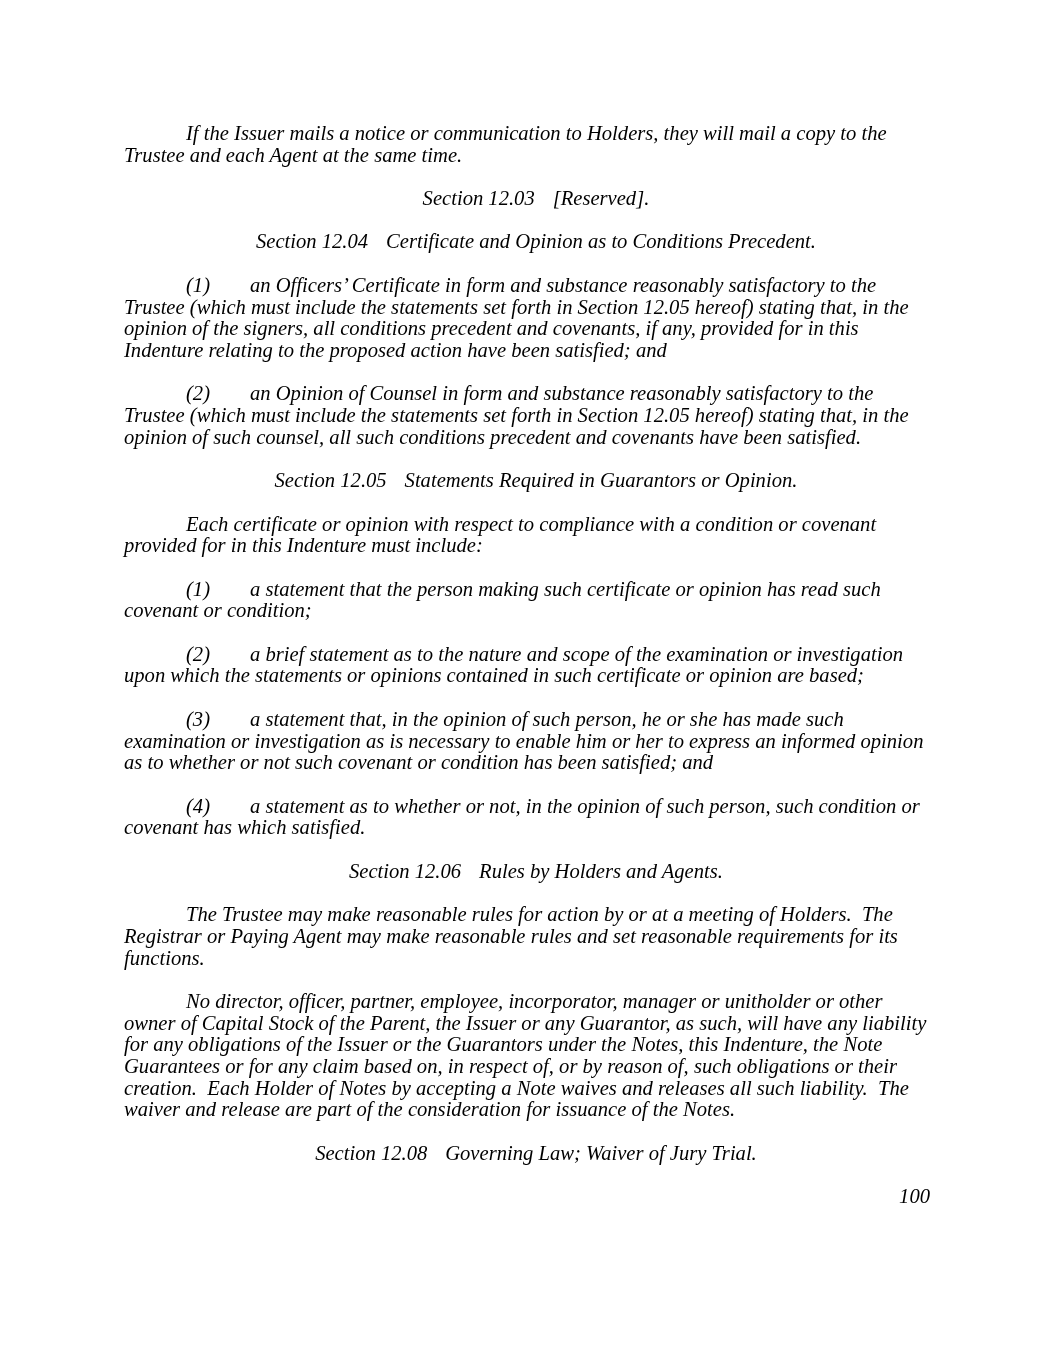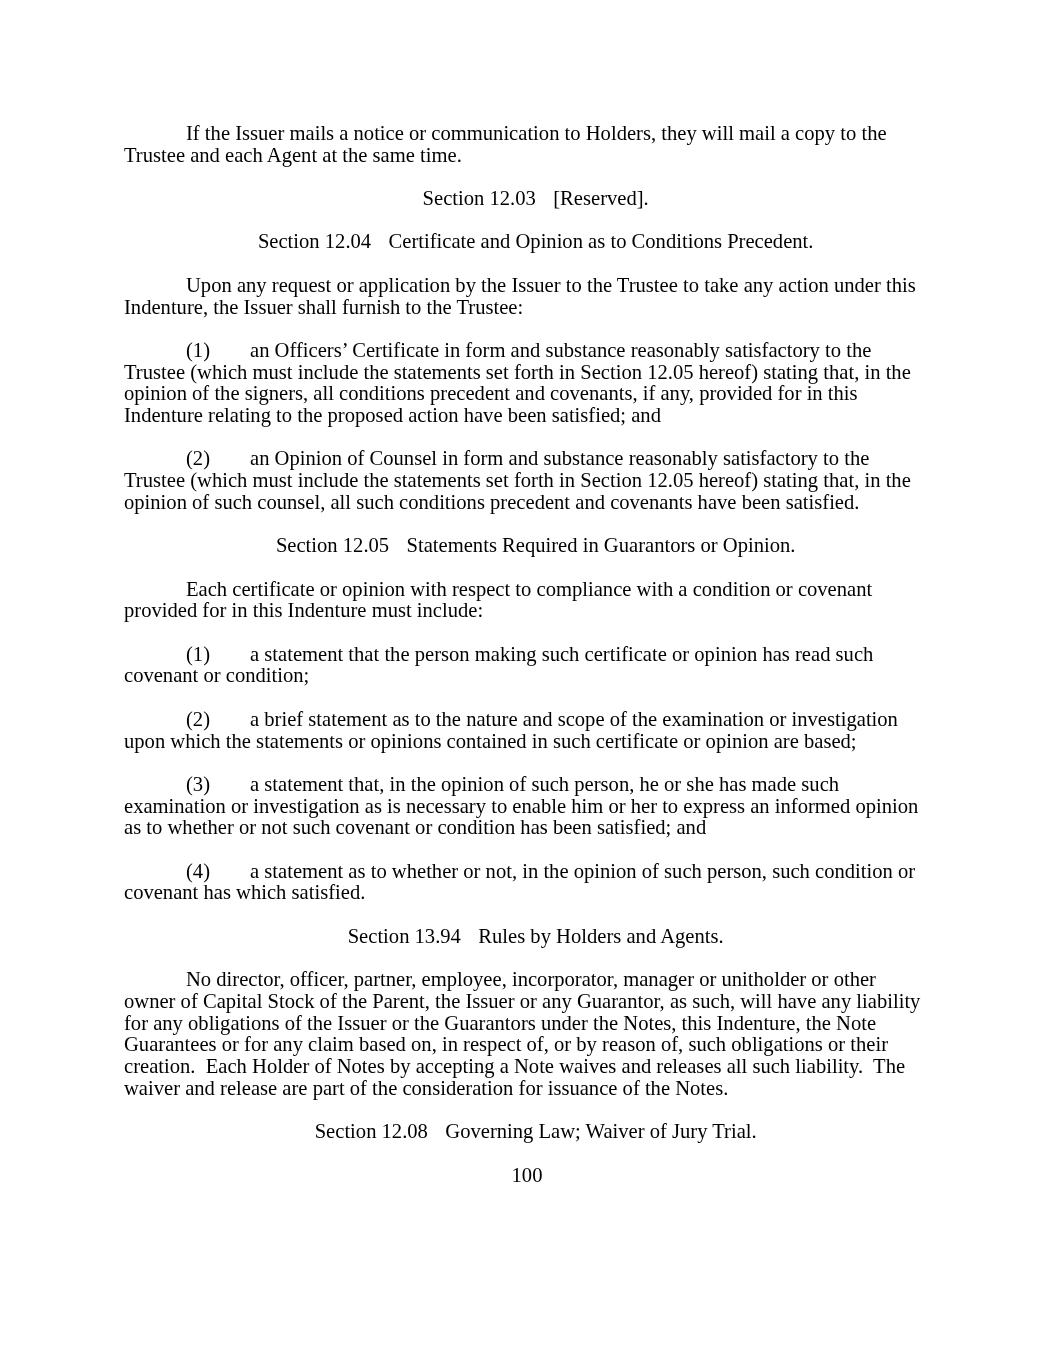--- a/index.html
+++ b/index.html
@@ -19,20 +19,21 @@
     box-sizing: border-box;
     width: 1055px;
     height: 1365px;
     padding: 123px 125px 0 124px;
     background: #ffffff;
     overflow: hidden;
   }
   .page p {
     margin: 21.7px 0 0 0;
     padding: 0;
+    font-style: italic;
   }
   .page p:first-child {
     margin-top: 0;
   }
   
   .para {
     text-indent: 62px;
     white-space: pre-wrap;
   }
   
@@ -50,54 +51,54 @@
     margin-left: 62px;
     text-indent: 62px;
     white-space: pre-wrap;
   }
   .item-num {
     display: inline-block;
     width: 64px;
     text-indent: 0;
   }
   .page-num {
-    text-align: center;
+    text-align: right;
   }
 </style>
 </head>
 <body>
 
 <div class="page">
 
   <p class="para">If the Issuer mails a notice or communication to Holders, they will mail a copy to the Trustee and each Agent at the same time.</p>
 
   <p class="heading"><span class="sec-num">Section 12.03</span><span class="sec-title">[Reserved].</span></p>
 
   <p class="heading"><span class="sec-num">Section 12.04</span><span class="sec-title">Certificate and Opinion as to Conditions Precedent.</span></p>
 
-  <p class="para">Upon any request or application by the Issuer to the Trustee to take any action under this Indenture, the Issuer shall furnish to the Trustee:</p>
 
   <p class="item"><span class="item-num">(1)</span><span class="item-text">an Officers’ Certificate in form and substance reasonably satisfactory to the Trustee (which must include the statements set forth in Section 12.05 hereof) stating that, in the opinion of the signers, all conditions precedent and covenants, if any, provided for in this Indenture relating to the proposed action have been satisfied; and</span></p>
 
   <p class="item"><span class="item-num">(2)</span><span class="item-text">an Opinion of Counsel in form and substance reasonably satisfactory to the Trustee (which must include the statements set forth in Section 12.05 hereof) stating that, in the opinion of such counsel, all such conditions precedent and covenants have been satisfied.</span></p>
 
   <p class="heading"><span class="sec-num">Section 12.05</span><span class="sec-title">Statements Required in Guarantors or Opinion.</span></p>
 
   <p class="para">Each certificate or opinion with respect to compliance with a condition or covenant provided for in this Indenture must include:</p>
 
   <p class="item"><span class="item-num">(1)</span><span class="item-text">a statement that the person making such certificate or opinion has read such covenant or condition;</span></p>
 
   <p class="item"><span class="item-num">(2)</span><span class="item-text">a brief statement as to the nature and scope of the examination or investigation upon which the statements or opinions contained in such certificate or opinion are based;</span></p>
 
   <p class="item"><span class="item-num">(3)</span><span class="item-text">a statement that, in the opinion of such person, he or she has made such examination or investigation as is necessary to enable him or her to express an informed opinion as to whether or not such covenant or condition has been satisfied; and</span></p>
 
   <p class="item"><span class="item-num">(4)</span><span class="item-text">a statement as to whether or not, in the opinion of such person, such condition or covenant has which satisfied.</span></p>
 
-  <p class="heading"><span class="sec-num">Section 13.94</span><span class="sec-title">Rules by Holders and Agents.</span></p>
+  <p class="heading"><span class="sec-num">Section 12.06</span><span class="sec-title">Rules by Holders and Agents.</span></p>
 
+  <p class="para">The Trustee may make reasonable rules for action by or at a meeting of Holders.  The Registrar or Paying Agent may make reasonable rules and set reasonable requirements for its functions.</p>
 
 
   <p class="para">No director, officer, partner, employee, incorporator, manager or unitholder or other owner of Capital Stock of the Parent, the Issuer or any Guarantor, as such, will have any liability for any obligations of the Issuer or the Guarantors under the Notes, this Indenture, the Note Guarantees or for any claim based on, in respect of, or by reason of, such obligations or their creation.  Each Holder of Notes by accepting a Note waives and releases all such liability.  The waiver and release are part of the consideration for issuance of the Notes.</p>
 
   <p class="heading"><span class="sec-num">Section 12.08</span><span class="sec-title">Governing Law; Waiver of Jury Trial.</span></p>
 
   <p class="page-num">100</p>
 
 </div>
 

